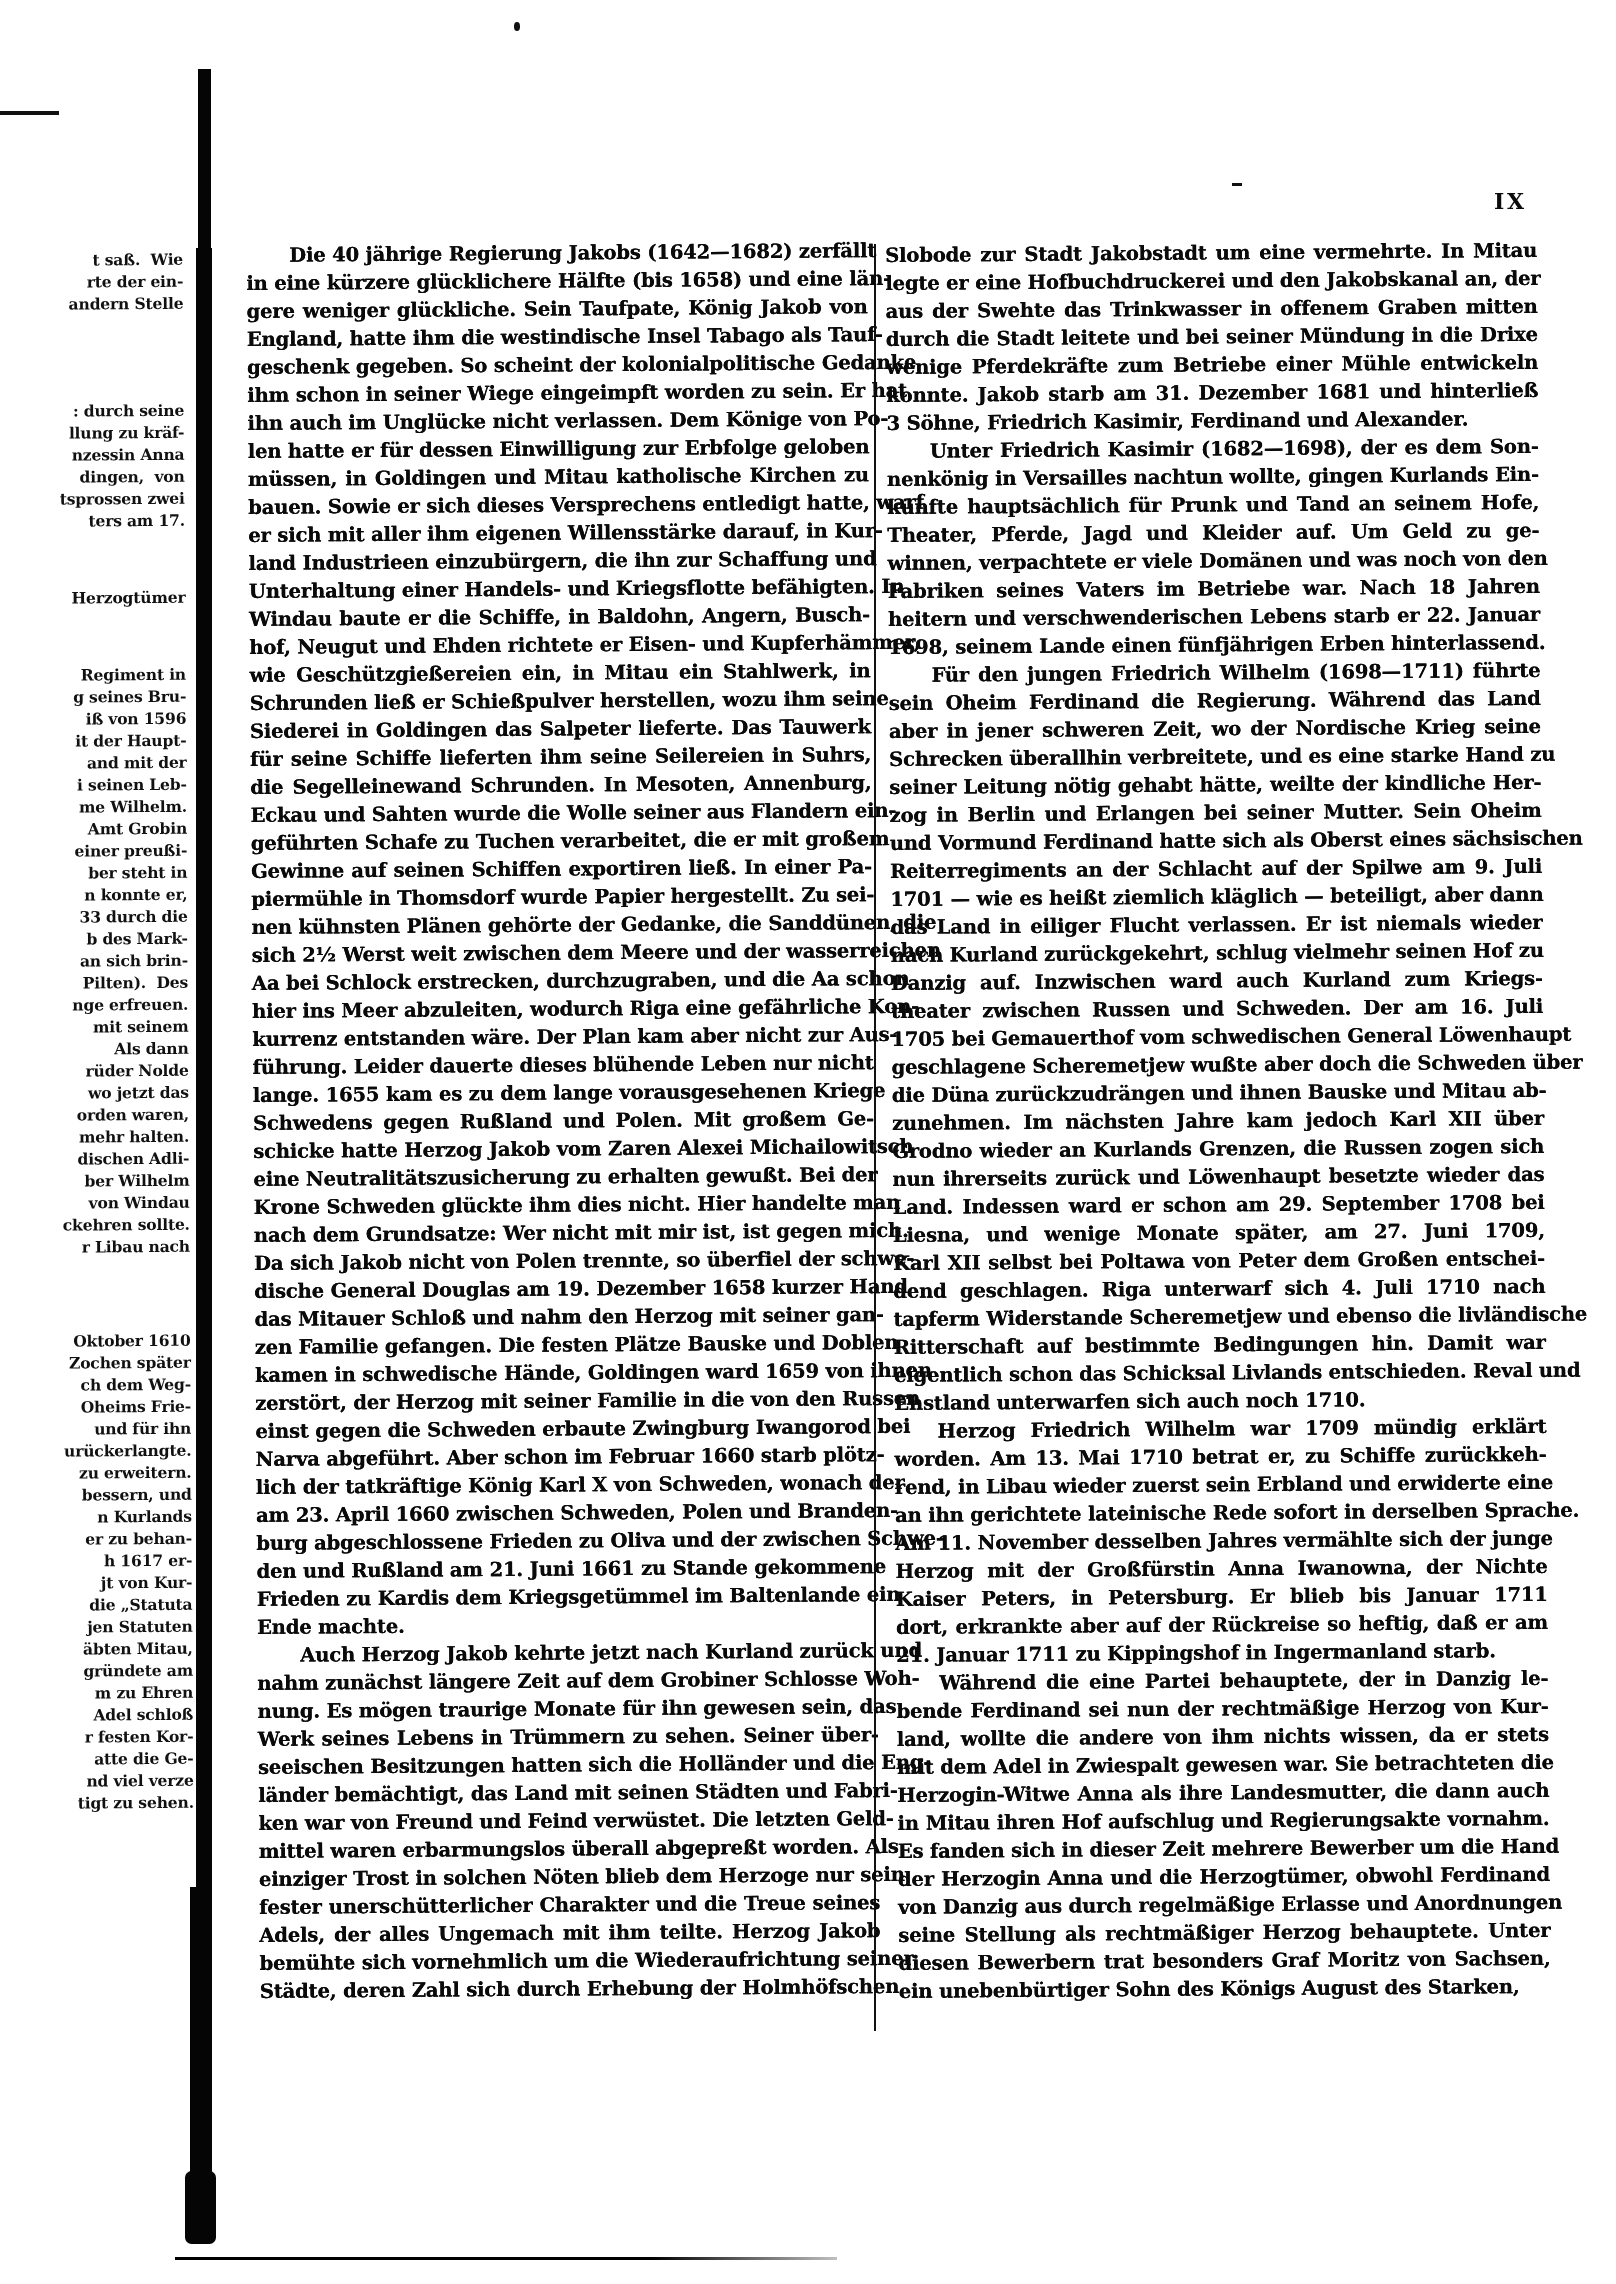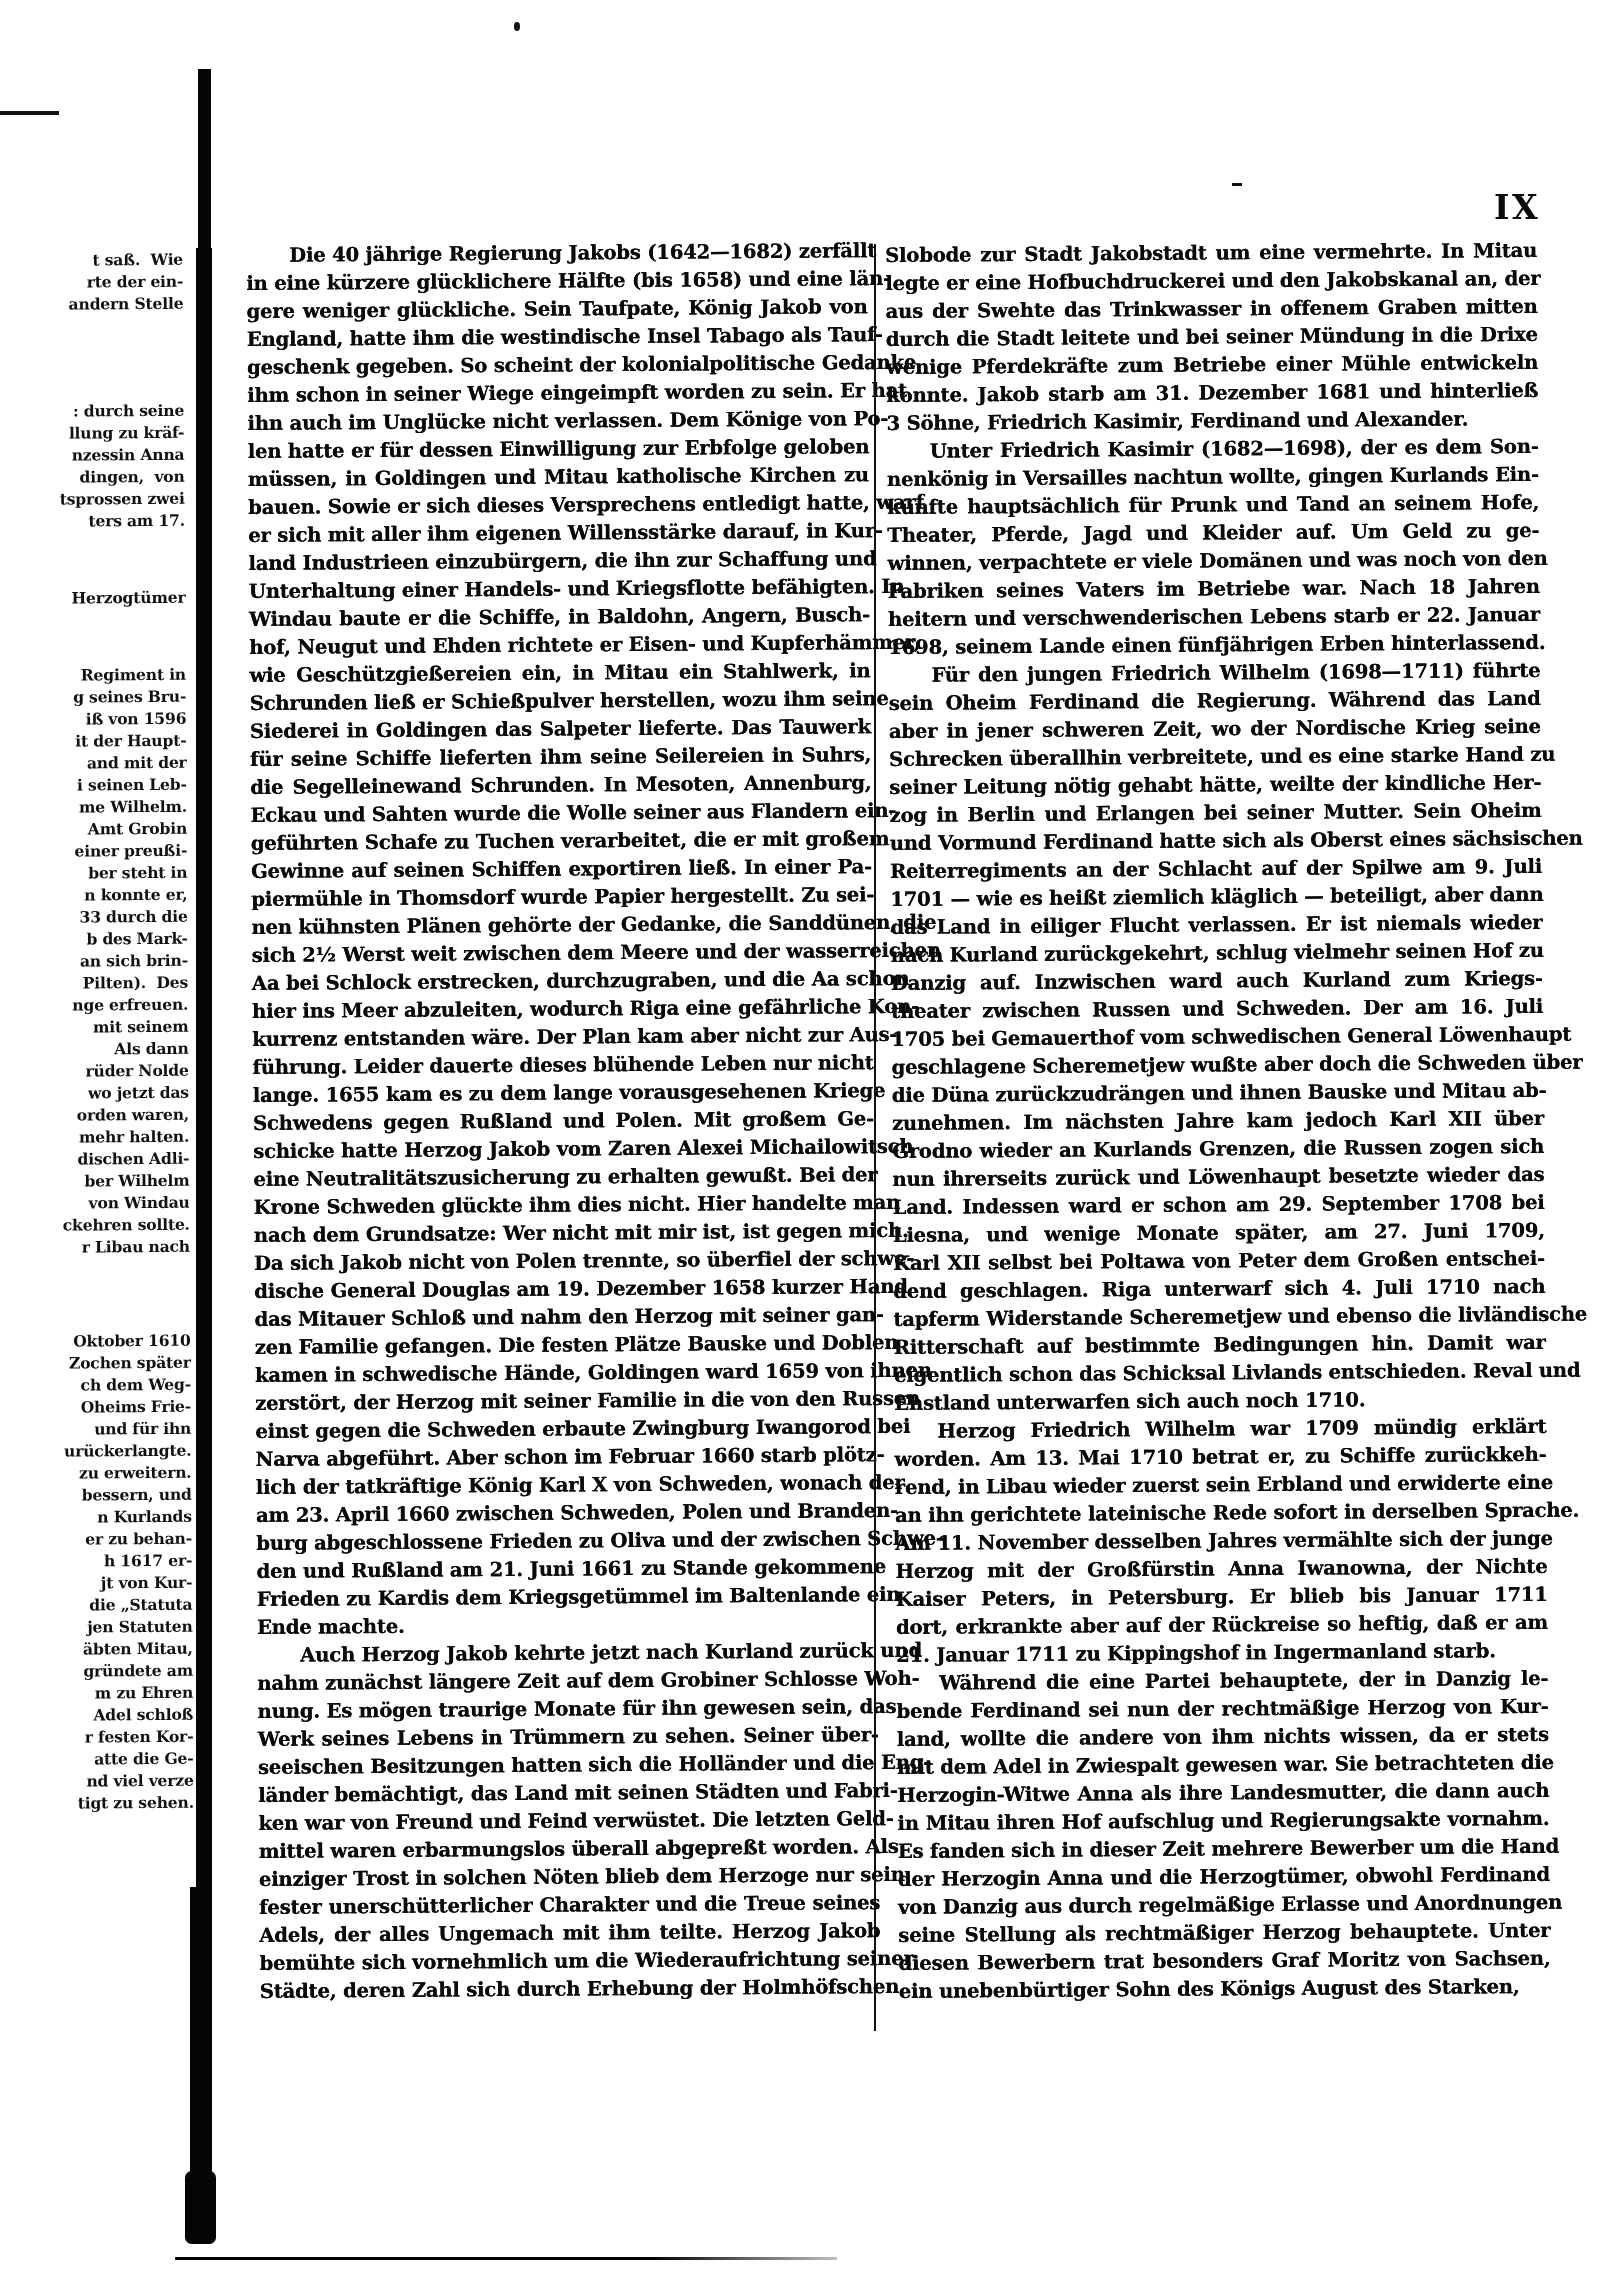--- a/index.html
+++ b/index.html
@@ -9,21 +9,21 @@
     font-family:"DejaVu Serif","Liberation Serif",serif;
   }
   
   .spine-seg{position:absolute;background:#050505;}
   .rule-v{position:absolute;background:#111;}
   .rule-h{position:absolute;}
   .speck{position:absolute;background:#111;}
   
   .pageno{
     position:absolute;left:1494px;top:188px;
-    font-size:33px;font-weight:700;letter-spacing:2.6px;
+    font-size:22px;font-weight:700;letter-spacing:2.6px;
   }
   
   .fragcol{
     position:absolute;left:3.9px;top:250px;width:179px;
     transform:rotate(-0.4deg);transform-origin:left top;
   }
   .fl{
     text-align:right;height:22px;line-height:22px;
     font-size:15.6px;font-weight:700;letter-spacing:-0.2px;
     white-space:pre;color:#111;

